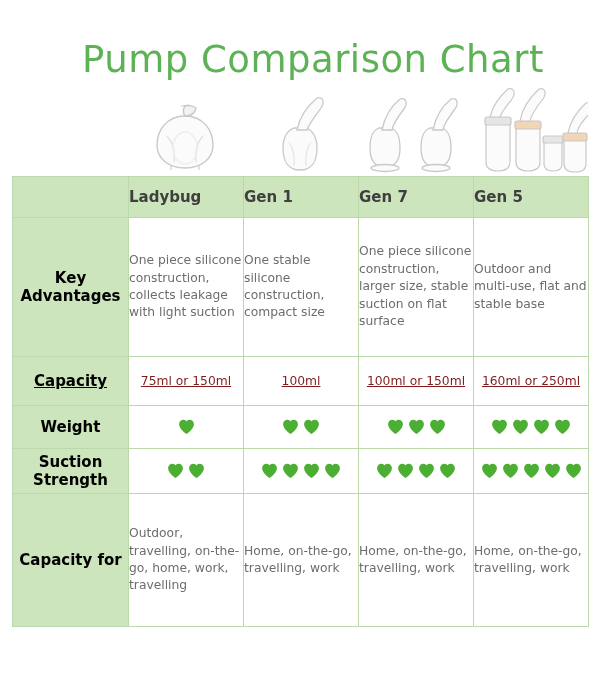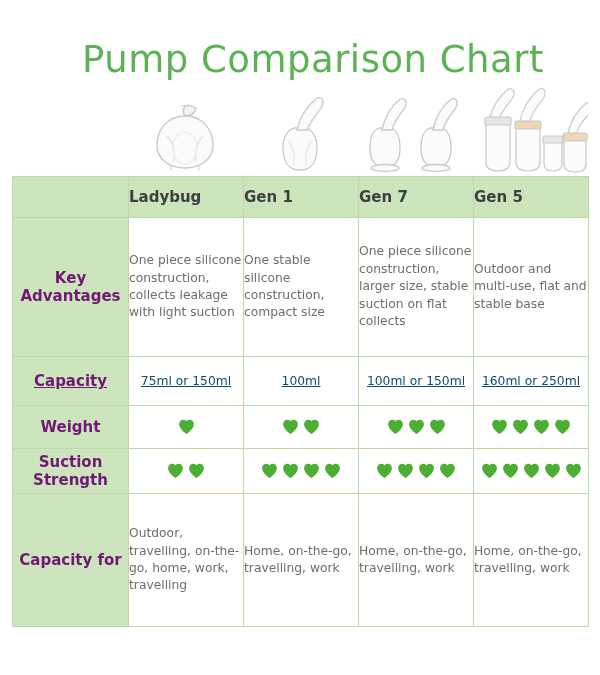--- a/index.html
+++ b/index.html
@@ -81,37 +81,37 @@
     font-weight: 700;
     color: #3f3f3f;
   }
   .hdr-blank { background: #cce5bc; }
 
   .rowlabel {
     background: #cce5bc;
     text-align: center;
     font-size: 15px;
     font-weight: 700;
-    color: #701a75;
+    color: #000000;
     line-height: 1.2;
     padding: 6px 4px;
   }
 
   .cell-text {
     font-size: 12.3px;
     color: #6d6d6d;
     line-height: 1.42;
     padding: 10px 9px 10px 10px;
     vertical-align: top;
     white-space: pre-line;
   }
 
   .cell-center {
     font-size: 12.3px;
-    color: #0c4a6e;
+    color: #7f1d1d;
     text-align: center;
     padding: 8px 4px;
     vertical-align: middle;
   }
 
   .cell-hearts {
     text-align: center;
     padding: 6px 4px;
     vertical-align: middle;
   }
@@ -215,21 +215,21 @@
         <td class="hdr">Gen 1</td>
         <td class="hdr">Gen 7</td>
         <td class="hdr">Gen 5</td>
       </tr>
 
       <tr class="row-adv">
         <td class="rowlabel">Key
 Advantages</td>
         <td class="cell-text">One piece silicone construction, collects leakage with light suction</td>
         <td class="cell-text">One stable silicone construction, compact size</td>
-        <td class="cell-text">One piece silicone construction, larger size, stable suction on flat collects</td>
+        <td class="cell-text">One piece silicone construction, larger size, stable suction on flat surface</td>
         <td class="cell-text">Outdoor and multi-use, flat and stable base</td>
       </tr>
 
       <tr class="row-cap">
         <td class="rowlabel">Capacity</td>
         <td class="cell-center">75ml or 150ml</td>
         <td class="cell-center">100ml</td>
         <td class="cell-center">100ml or 150ml</td>
         <td class="cell-center">160ml or 250ml</td>
       </tr>

